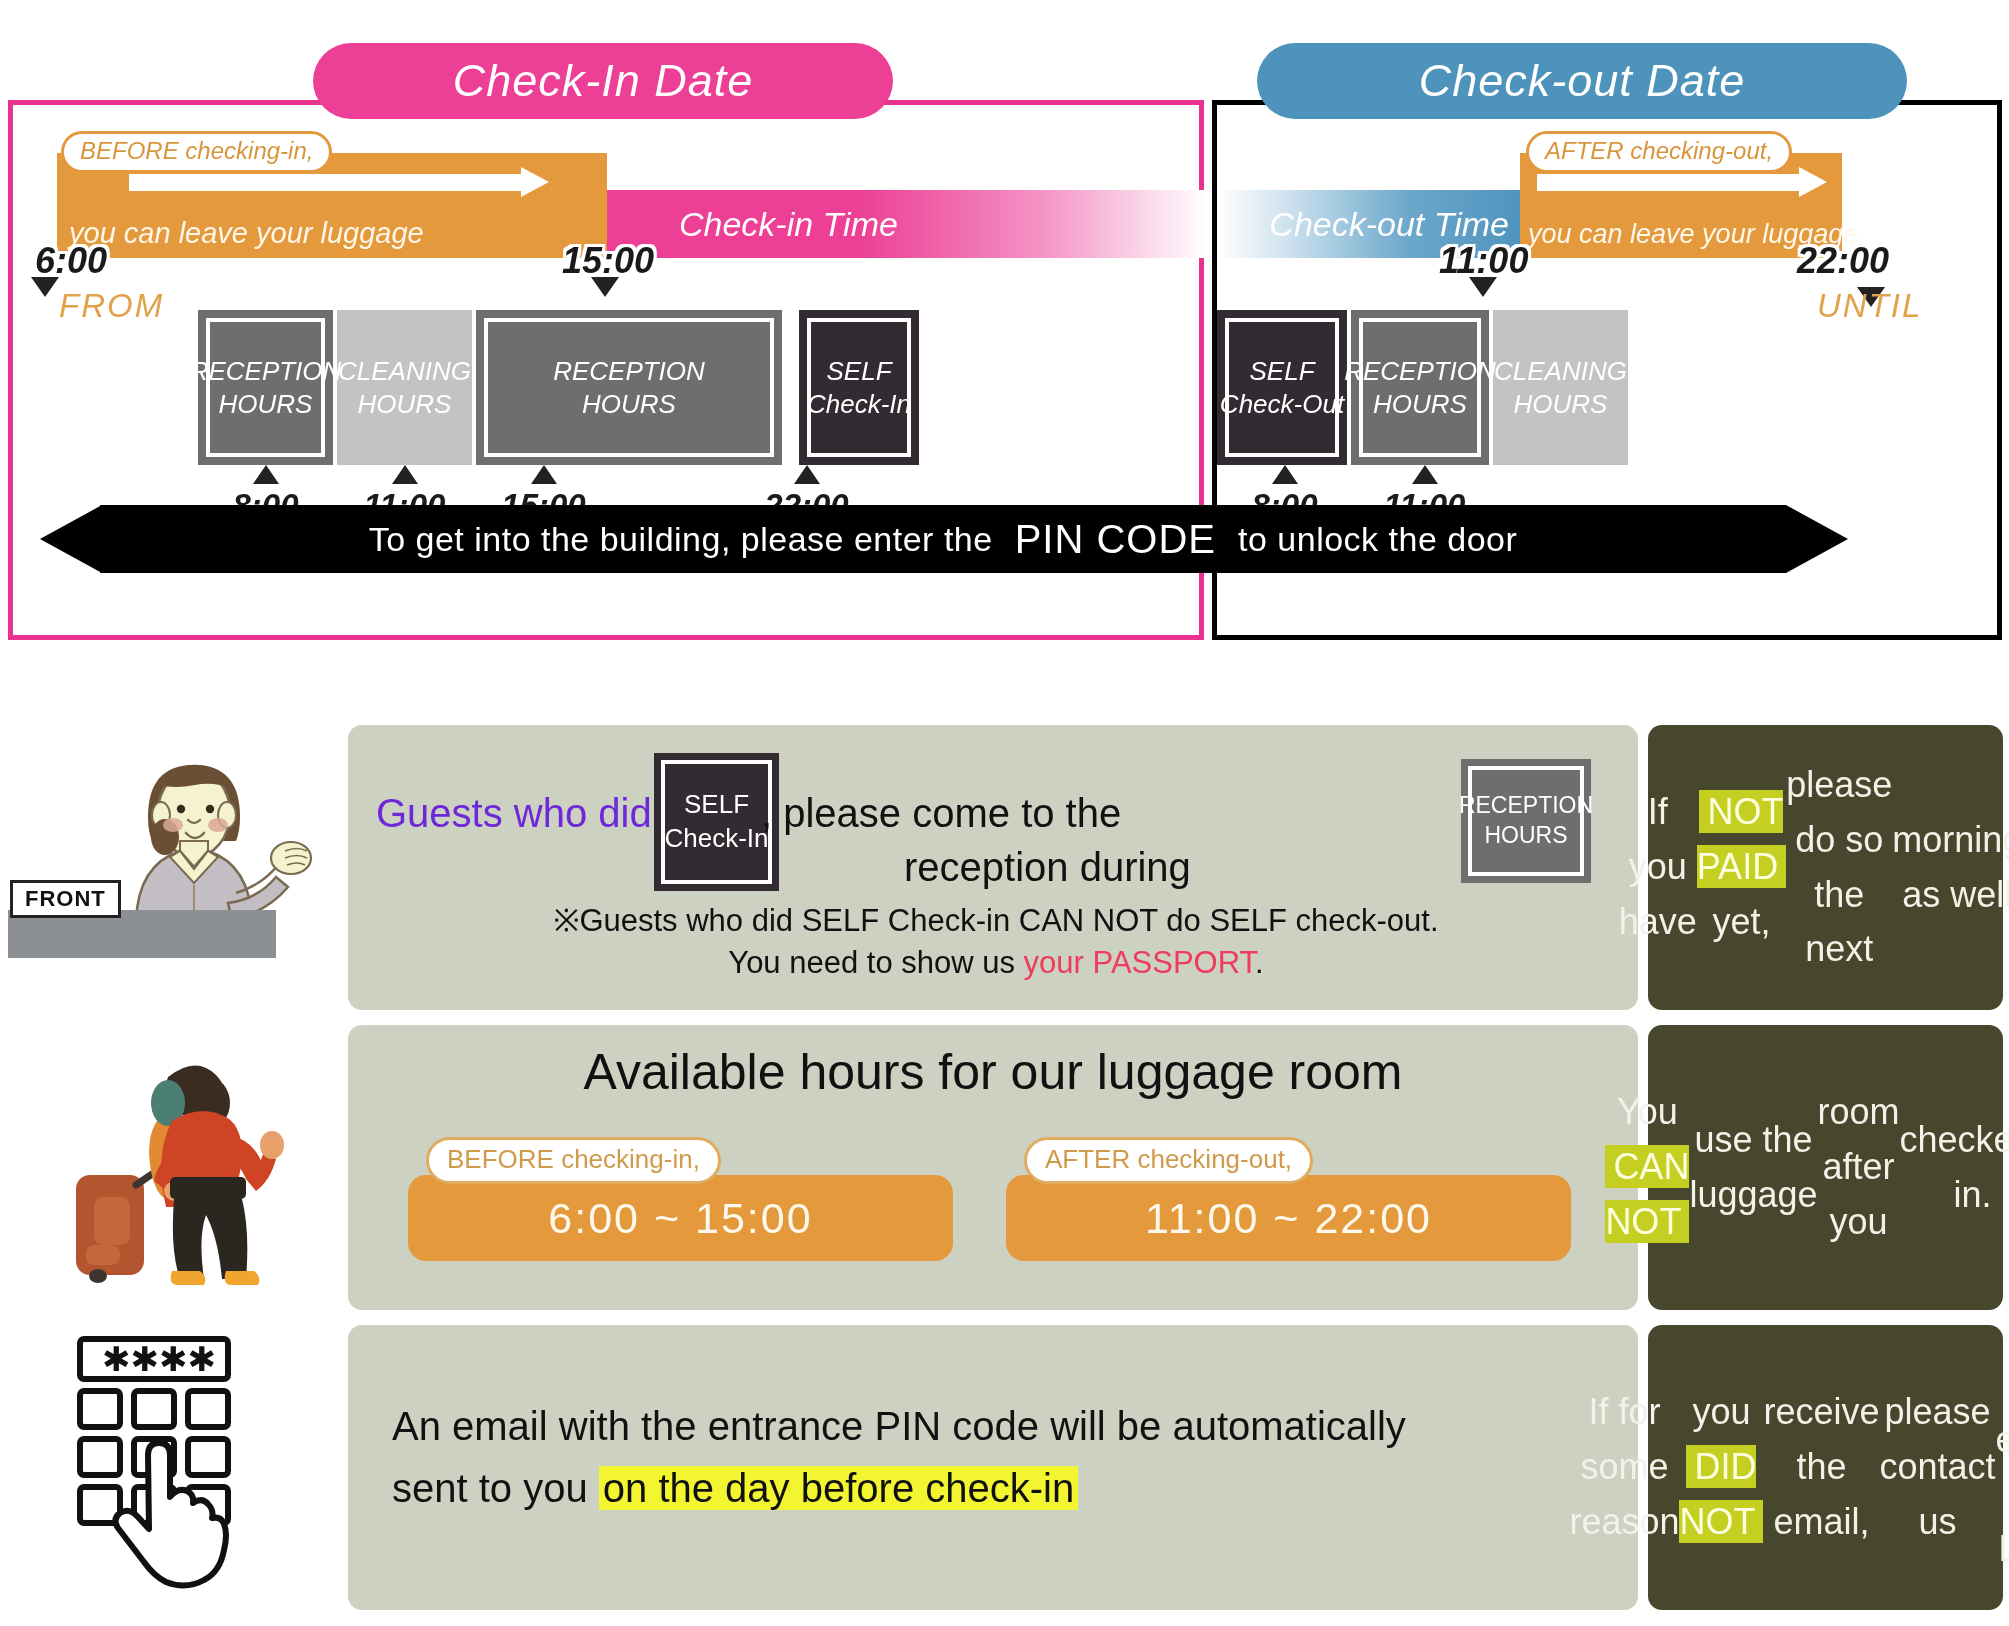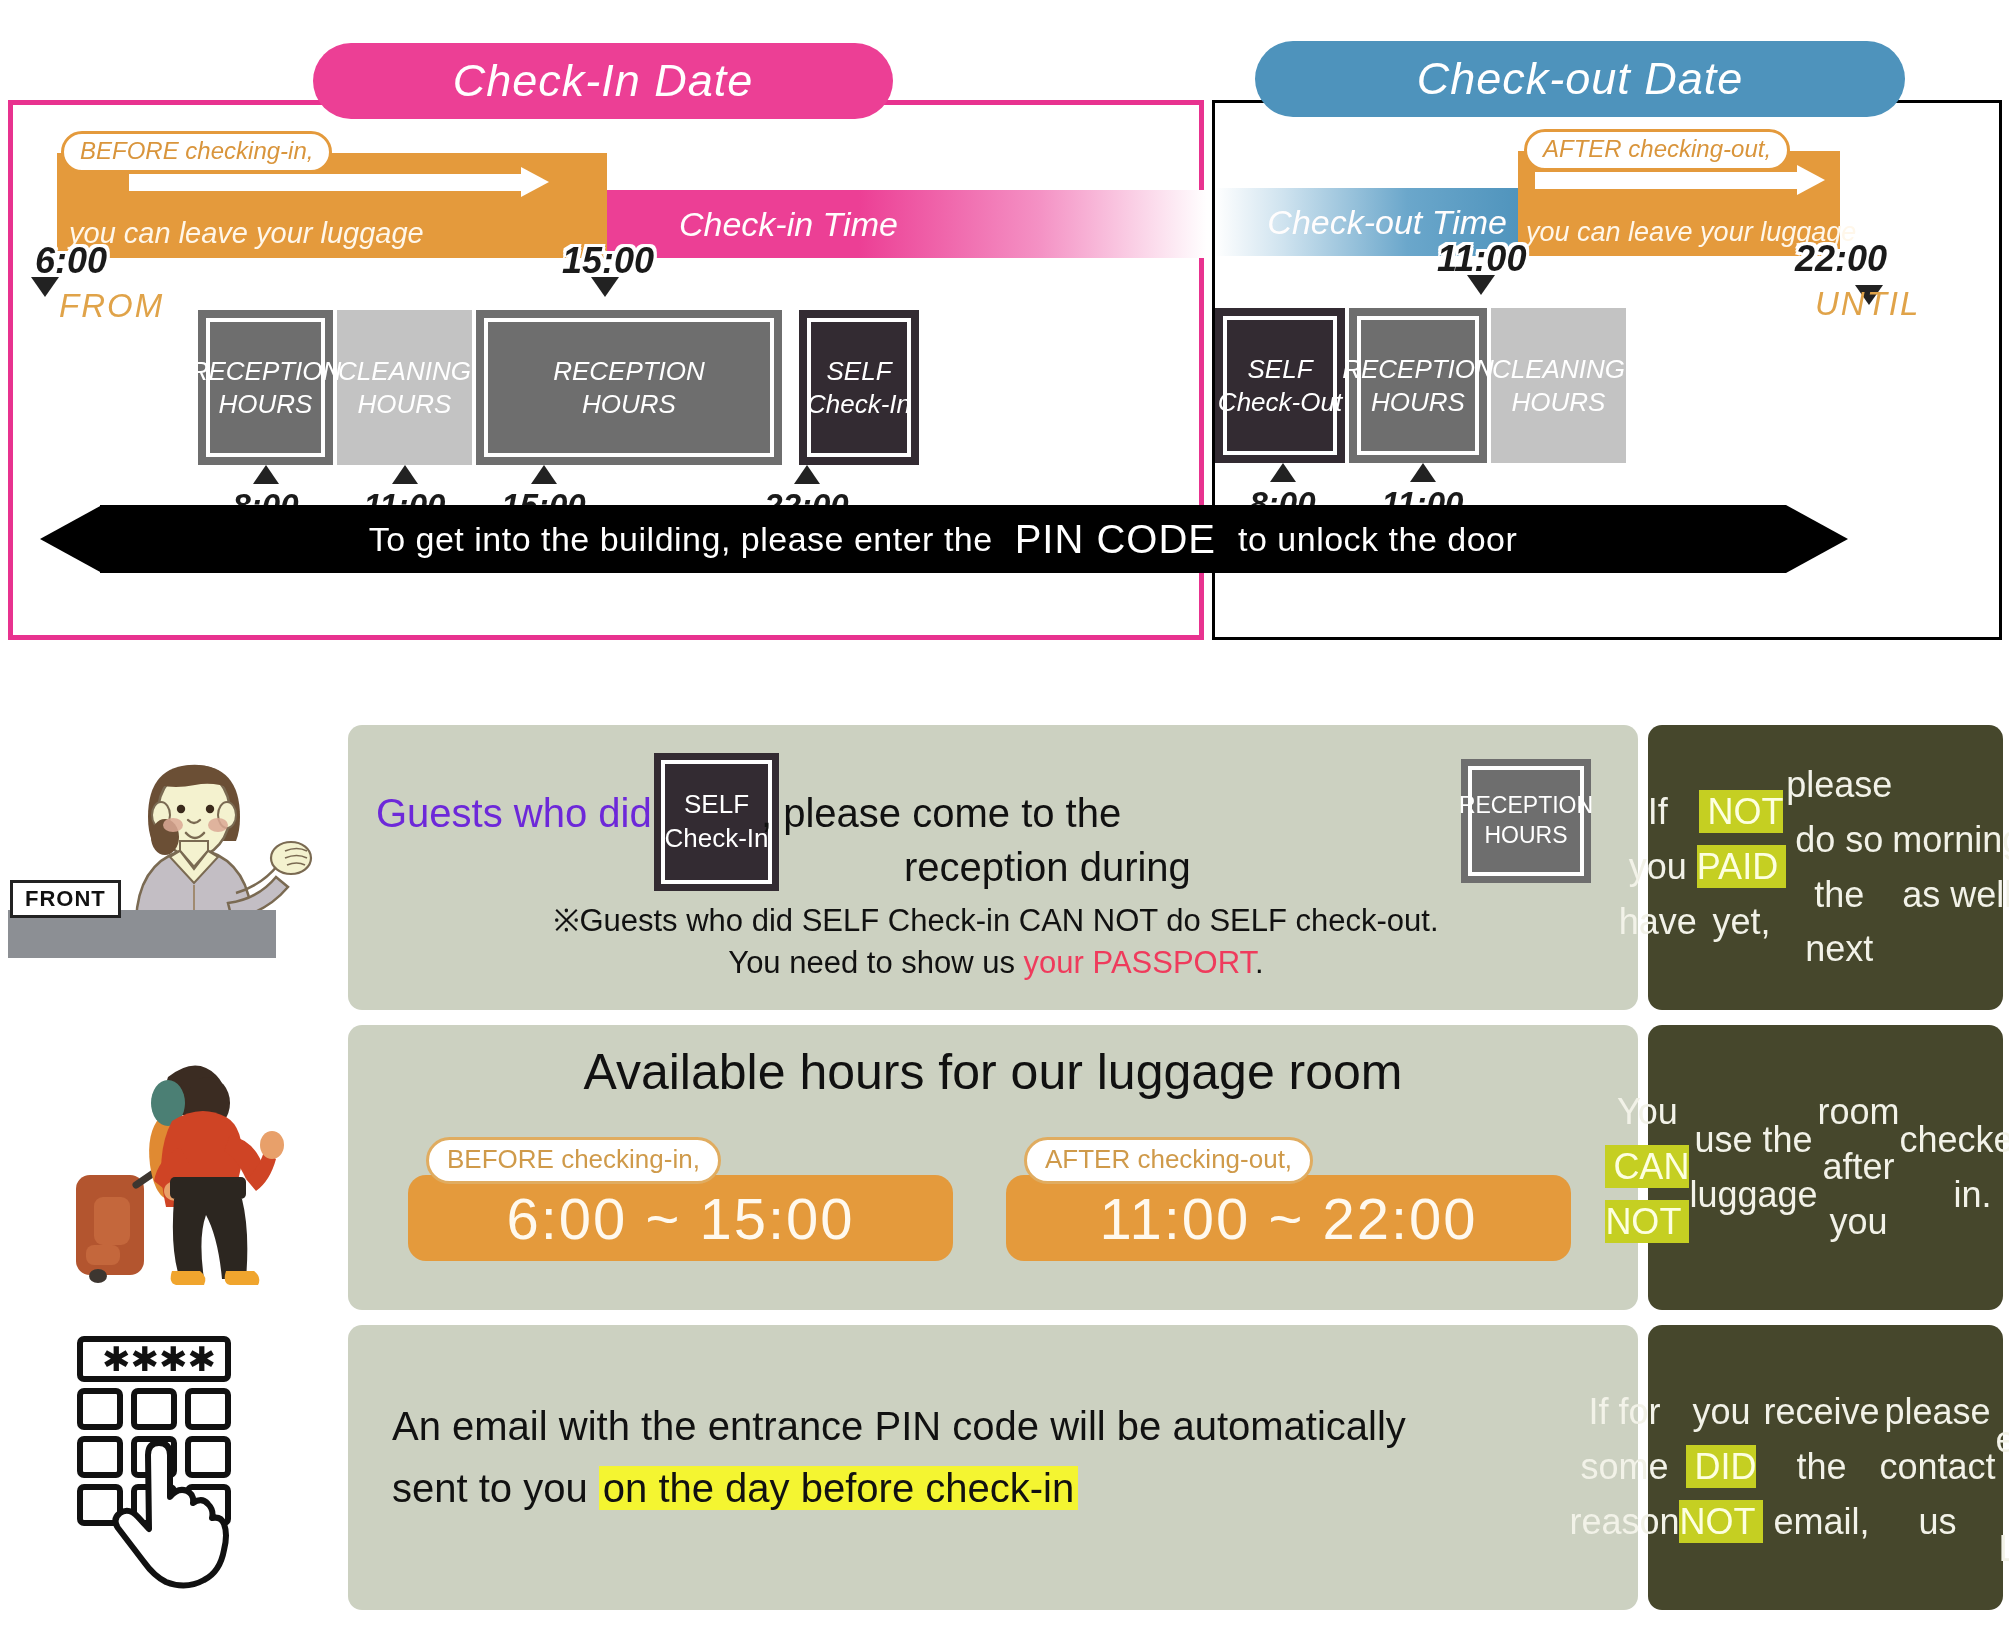--- a/index.html
+++ b/index.html
@@ -9,21 +9,21 @@
     font-family: "Liberation Sans", sans-serif;
     position: relative;
     overflow: hidden;
   }
 
   
   #timeline-section { position: absolute; left: 0; top: 0; width: 2009px; height: 640px; }
 
   .panel { position: absolute; top: 100px; height: 540px; background: #fff; font-style: italic; }
   #checkin-panel  { left: 8px;   width: 1196px; border: 5px solid #e8328f; border-top-width:5px; }
-  #checkout-panel { left: 1212px; width: 790px;  border: 3px solid #000000; }
+  #checkout-panel { left: 1212px; width: 790px;  border: 5px solid #000000; }
 
   .panel-title {
     position: absolute; top: -62px; height: 76px;
     border-radius: 40px; color: #ffffff;
     display: flex; align-items: center; justify-content: center;
     font-size: 45px; letter-spacing: 1px; z-index: 6;
   }
   #checkin-title  { left: 300px;  width: 580px; background: #ec3f95; }
   #checkout-title { left: 40px;   width: 650px; background: #4e93bc; }
 
@@ -231,21 +231,21 @@
   #lug-slot-b { left: 658px; width: 565px; }
   .lug-slot .chip2 {
     position: absolute; left: 18px; top: 0;
     background: #fff; border: 3px solid #e0ac60; border-radius: 24px;
     color: #cf9a4a; font-size: 26px; padding: 4px 18px 6px; white-space: nowrap; z-index: 3;
   }
   .lug-slot .pill {
     position: absolute; left: 0; top: 38px; width: 100%; height: 86px;
     background: #e49a3c; border-radius: 18px;
     display: flex; align-items: center; justify-content: center;
-    color: #fff9ee; font-size: 58px; letter-spacing: 2px;
+    color: #fff9ee; font-size: 43px; letter-spacing: 2px;
   }
 
   
   #card3-text {
     position: absolute; left: 44px; top: 70px; width: 1210px;
     font-size: 40px; color: #111; line-height: 1.55;
   }
   #card3-text .hl-yellow { background: #f4f531; padding: 0 4px; }
 
   

